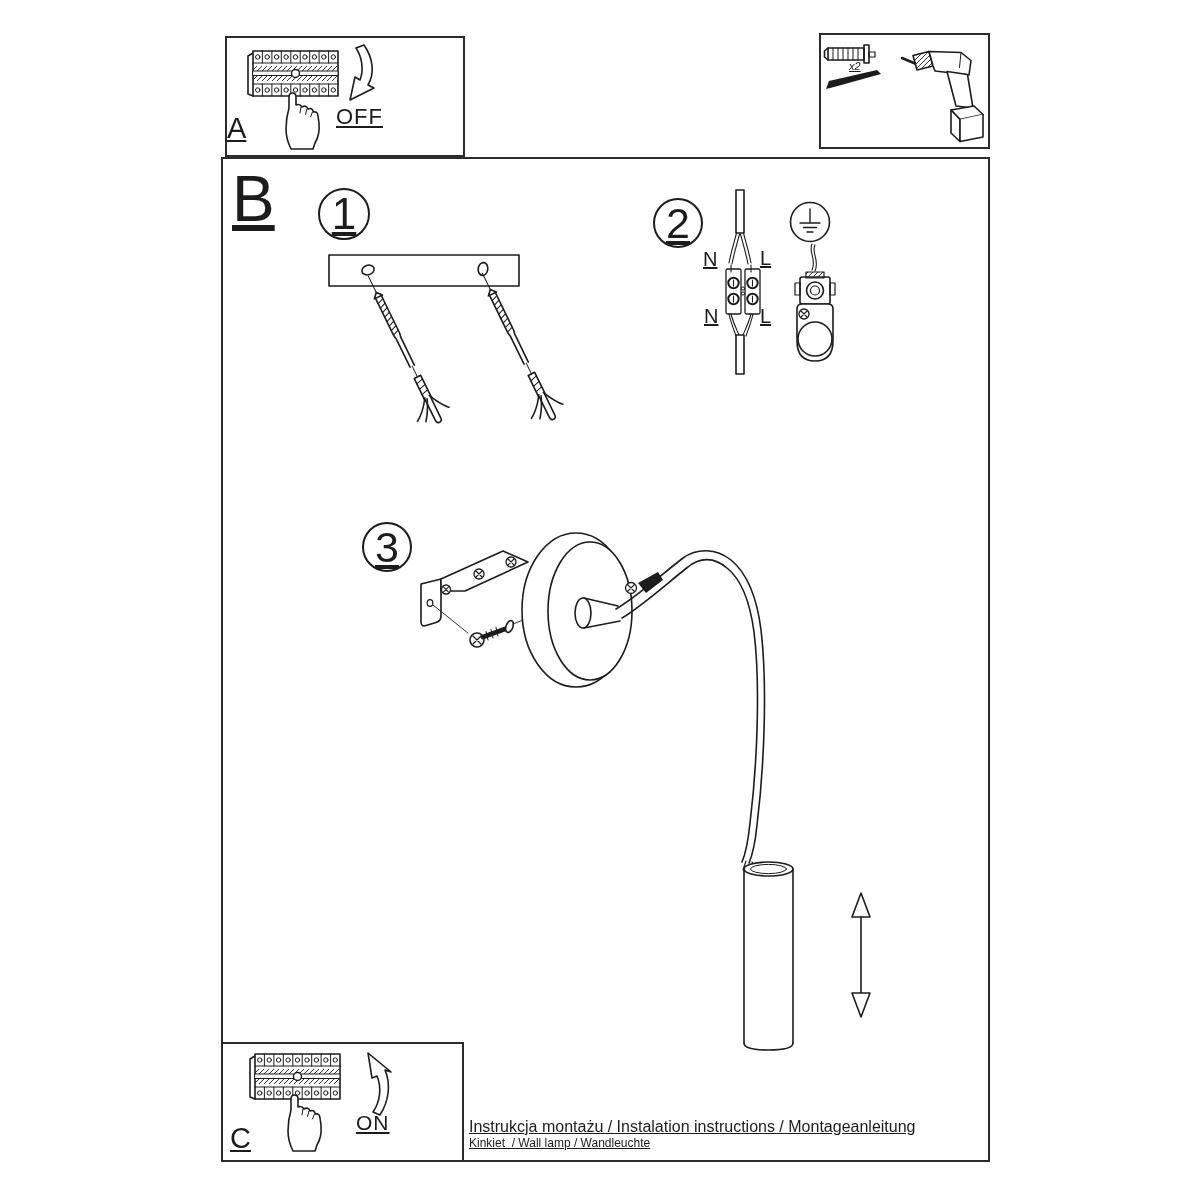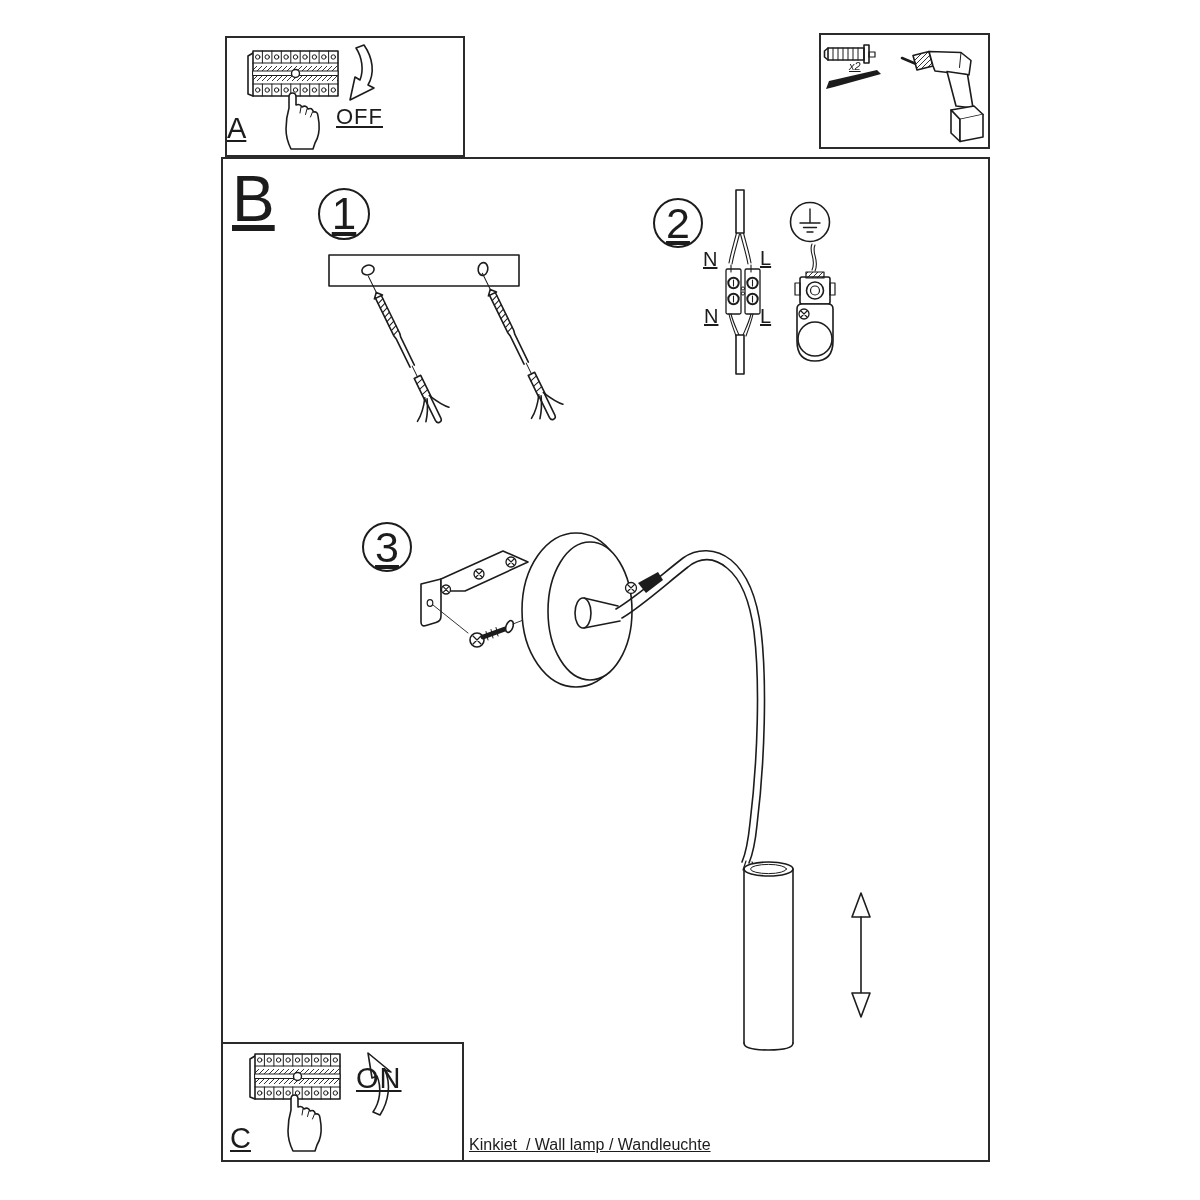--- a/index.html
+++ b/index.html
@@ -231,17 +231,18 @@
   <div class="badge" style="left:362px;top:522px;width:50px;height:50px;">
     <span class="t" style="position:static;font-size:43px;">3</span>
   </div>
 
   <div class="t" style="left:703px;top:249px;font-size:20px;">N</div>
   <div class="t" style="left:760px;top:248px;font-size:20px;">L</div>
   <div class="t" style="left:704px;top:306px;font-size:20px;">N</div>
   <div class="t" style="left:760px;top:306px;font-size:20px;">L</div>
 
   <div class="t" style="left:230px;top:1124px;font-size:29px;">C</div>
-  <div class="t" style="left:356px;top:1064px;font-size:29px;letter-spacing:1px;text-align:right;">ON</div>
-
-  <div class="t" style="left:469px;top:1137px;font-size:16px;">Kinkiet  / Wall lamp / Wandleuchte</div>
+  <div class="t" style="left:356px;top:1112px;font-size:21px;letter-spacing:1px;text-align:right;">ON</div>
+
+  <div class="t" style="left:469px;top:1119px;font-size:16px;">Instrukcja montażu / Instalation instructions / Montageanleitung</div>
+  <div class="t" style="left:469px;top:1137px;font-size:12px;">Kinkiet  / Wall lamp / Wandleuchte</div>
 
 </div>
 
 </body></html>

